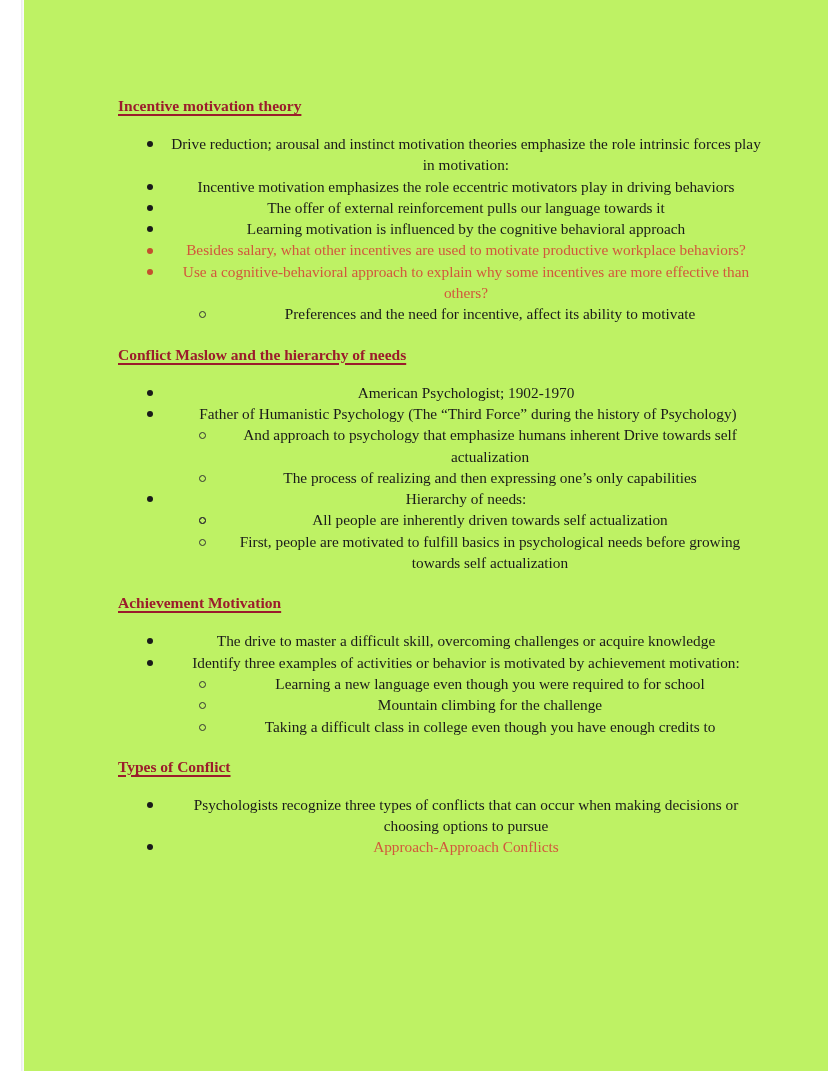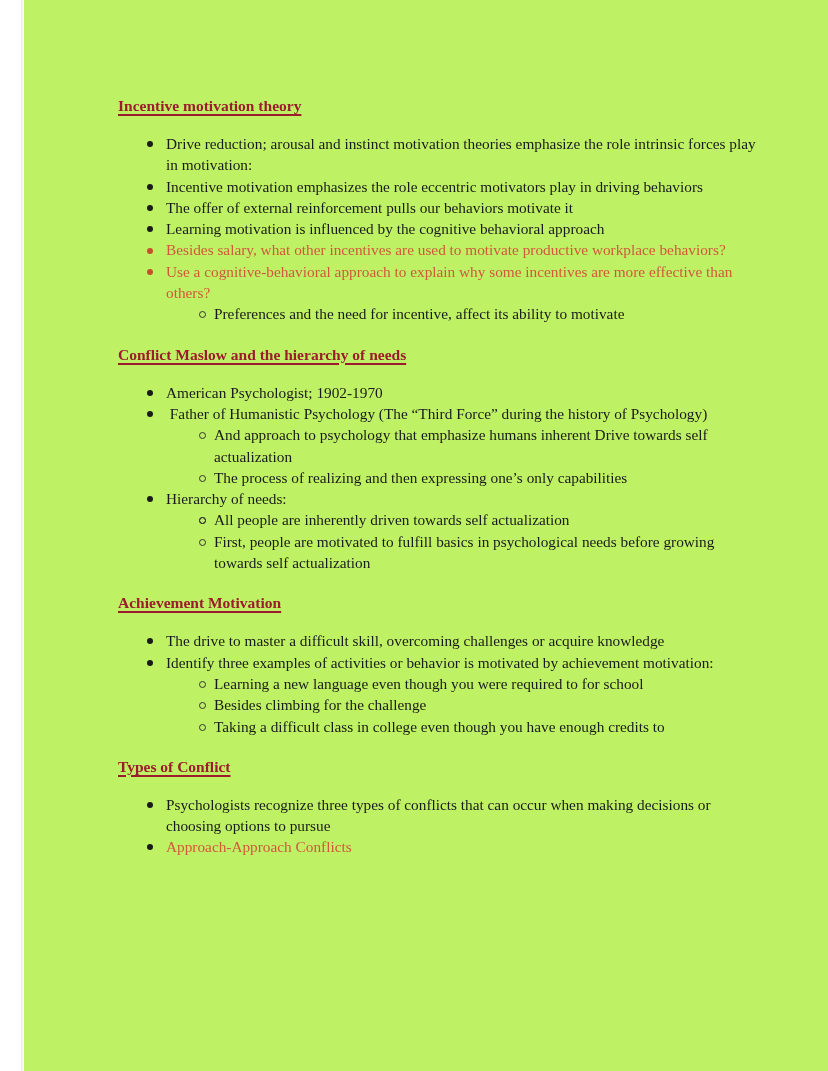--- a/index.html
+++ b/index.html
@@ -48,20 +48,21 @@
     text-underline-offset: 3px;
     text-decoration-thickness: 1.5px;
   }
   .gap-after-heading { height: 17px; }
   .gap-before-heading { height: 20px; }
 
   ul.level1 {
     list-style: none;
     margin: 0;
     padding: 0;
+    text-align: center;
   }
 
   li.item {
     position: relative;
     font-size: 15.3px;
     line-height: 21.3px;
     color: #1a1a1a;
     margin: 0;
     padding: 0;
   }
@@ -123,21 +124,21 @@
 </head>
 <body>
 
 <div class="page">
   <div class="content" id="doc-body">
       <h2 class="section-heading"><span class="htext">Incentive motivation theory</span></h2>
       <div class="gap-after-heading"></div>
       <ul class="level1">
         <li class="item lvl1"><span class="marker"><span class="disc"></span></span><span class="txt black">Drive reduction; arousal and instinct motivation theories emphasize the role intrinsic forces play in motivation:</span></li>
         <li class="item lvl1"><span class="marker"><span class="disc"></span></span><span class="txt black">Incentive motivation emphasizes the role eccentric motivators play in driving behaviors</span></li>
-        <li class="item lvl1"><span class="marker"><span class="disc"></span></span><span class="txt black">The offer of external reinforcement pulls our behaviors motivate it</span></li>
+        <li class="item lvl1"><span class="marker"><span class="disc"></span></span><span class="txt black">The offer of external reinforcement pulls our language towards it</span></li>
         <li class="item lvl1"><span class="marker"><span class="disc"></span></span><span class="txt black">Learning motivation is influenced by the cognitive behavioral approach</span></li>
         <li class="item lvl1 red-marker"><span class="marker"><span class="disc"></span></span><span class="txt red">Besides salary, what other incentives are used to motivate productive workplace behaviors?</span></li>
         <li class="item lvl1 red-marker"><span class="marker"><span class="disc"></span></span><span class="txt red">Use a cognitive-behavioral approach to explain why some incentives are more effective than others?</span></li>
         <li class="item lvl2"><span class="marker"><span class="circle"></span></span><span class="txt black">Preferences and the need for incentive, affect its ability to motivate</span></li>
       </ul>
       <div class="gap-before-heading"></div>
       <h2 class="section-heading"><span class="htext">Conflict Maslow and the hierarchy of needs</span></h2>
       <div class="gap-after-heading"></div>
       <ul class="level1">
         <li class="item lvl1"><span class="marker"><span class="disc"></span></span><span class="txt black">American Psychologist; 1902-1970</span></li>
@@ -149,21 +150,21 @@
         <li class="item lvl2"><span class="marker"><span class="circle"></span></span><span class="txt black">All people are inherently driven towards self actualization</span></li>
         <li class="item lvl2"><span class="marker"><span class="circle"></span></span><span class="txt black">First, people are motivated to fulfill basics in psychological needs before growing towards self actualization</span></li>
       </ul>
       <div class="gap-before-heading"></div>
       <h2 class="section-heading"><span class="htext">Achievement Motivation</span></h2>
       <div class="gap-after-heading"></div>
       <ul class="level1">
         <li class="item lvl1"><span class="marker"><span class="disc"></span></span><span class="txt black">The drive to master a difficult skill, overcoming challenges or acquire knowledge</span></li>
         <li class="item lvl1"><span class="marker"><span class="disc"></span></span><span class="txt black">Identify three examples of activities or behavior is motivated by achievement motivation:</span></li>
         <li class="item lvl2"><span class="marker"><span class="circle"></span></span><span class="txt black">Learning a new language even though you were required to for school</span></li>
-        <li class="item lvl2"><span class="marker"><span class="circle"></span></span><span class="txt black">Besides climbing for the challenge</span></li>
+        <li class="item lvl2"><span class="marker"><span class="circle"></span></span><span class="txt black">Mountain climbing for the challenge</span></li>
         <li class="item lvl2"><span class="marker"><span class="circle"></span></span><span class="txt black">Taking a difficult class in college even though you have enough credits to</span></li>
       </ul>
       <div class="gap-before-heading"></div>
       <h2 class="section-heading"><span class="htext">Types of Conflict</span></h2>
       <div class="gap-after-heading"></div>
       <ul class="level1">
         <li class="item lvl1"><span class="marker"><span class="disc"></span></span><span class="txt black">Psychologists recognize three types of conflicts that can occur when making decisions or choosing options to pursue</span></li>
         <li class="item lvl1"><span class="marker"><span class="disc"></span></span><span class="txt red">Approach-Approach Conflicts</span></li>
       </ul>
     </div>

